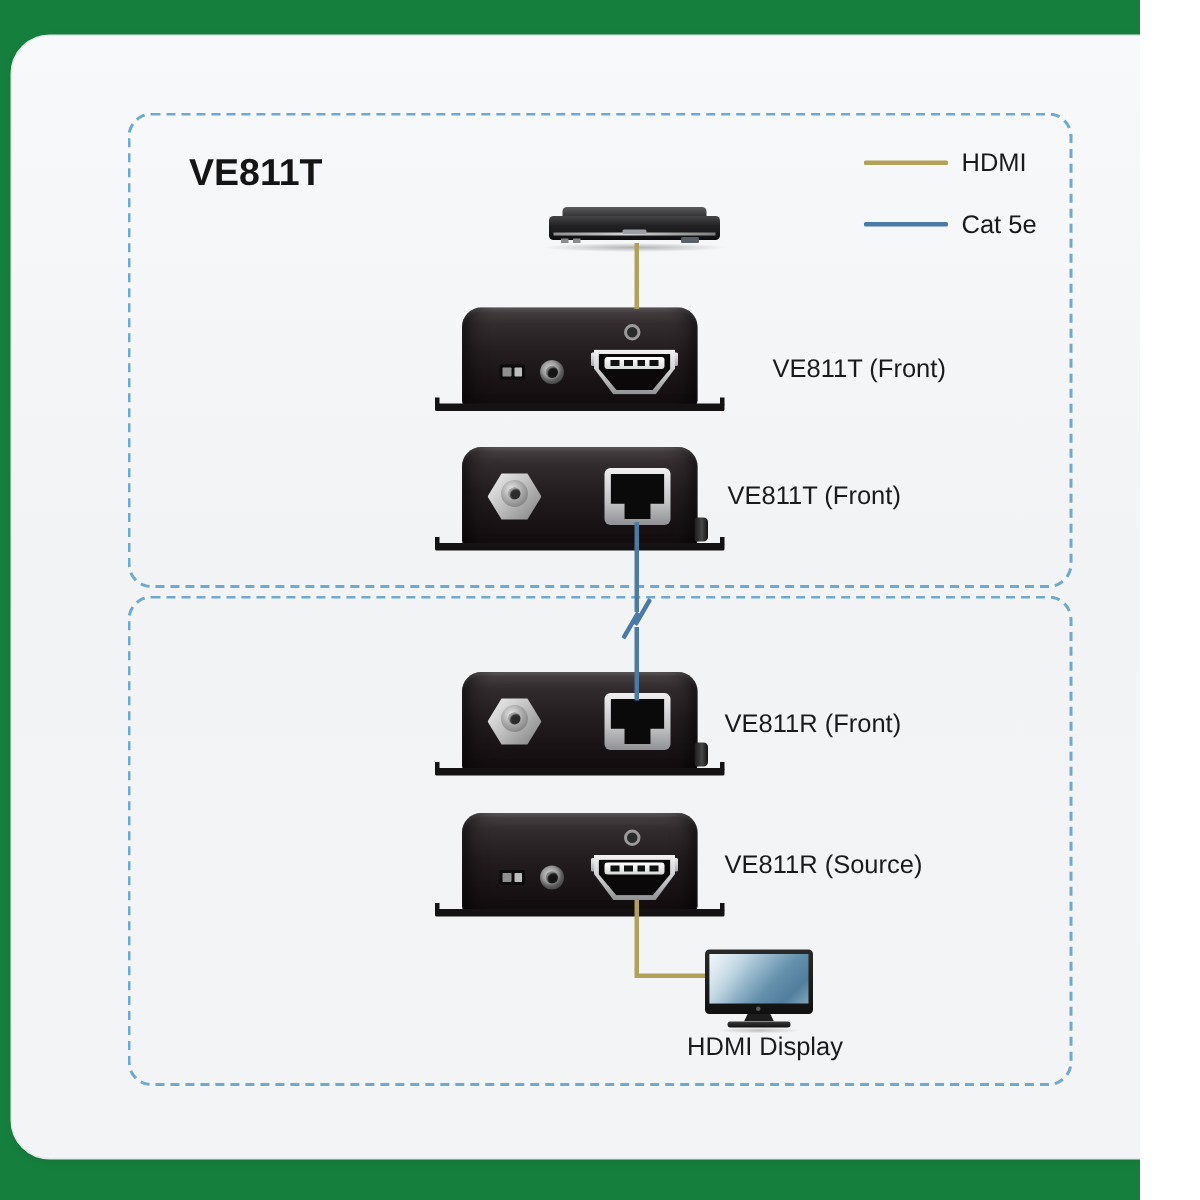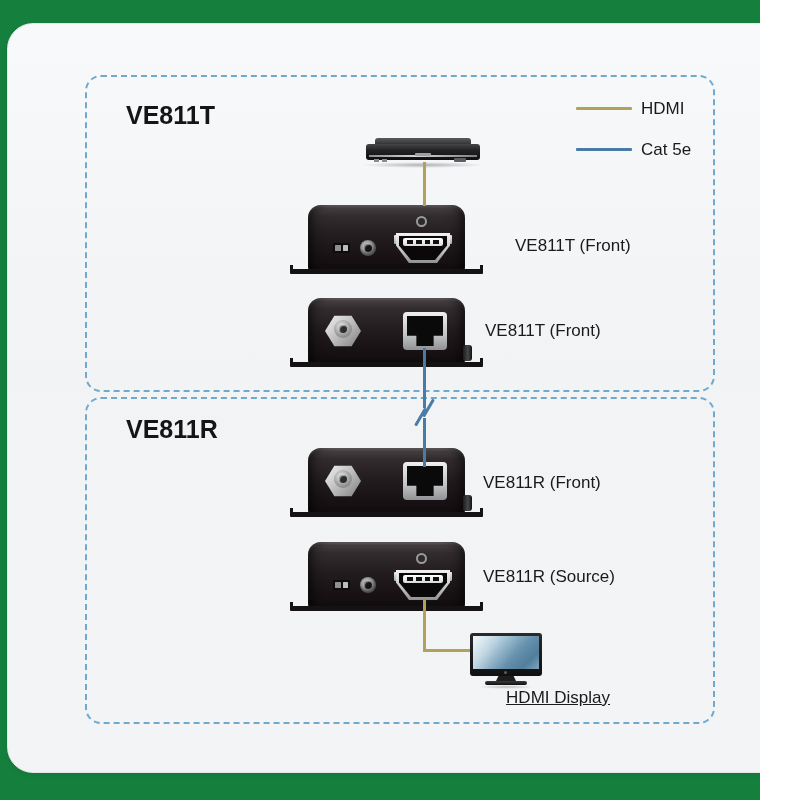--- a/index.html
+++ b/index.html
@@ -22,21 +22,21 @@
 
   
   .legend{position:absolute;left:576px;top:99px;display:flex;flex-direction:column;gap:22px;}
   .legend-row{display:flex;align-items:center;height:19px;}
   .legend-swatch{width:56px;height:3px;margin-right:9px;border-radius:1px;}
   .legend-label{font-size:17px;color:#1a1a1a;white-space:nowrap;}
 
   
   .txt{position:absolute;font-size:17px;color:#1a1a1a;white-space:nowrap;}
   .source-label{left:330px;top:113px;width:200px;text-align:center;}
-  .display-label{left:410px;top:688px;width:200px;text-align:right;text-decoration:underline;}
+  .display-label{left:410px;top:688px;width:200px;text-align:center;}
   .dev-label-1{left:483px;top:236px;margin-left:32px;}
   .dev-label-2{left:485px;top:321px;}
   .dev-label-3{left:483px;top:473px;}
   .dev-label-4{left:483px;top:567px;}
 
   
   .cable-v{position:absolute;width:3px;}
   .cable-h{position:absolute;height:3px;}
   .hdmi1{left:423px;top:162px;height:44px;}
   .hdmi2v{left:423px;top:600px;height:52px;}
@@ -117,21 +117,20 @@
 </head>
 <body>
 
 <div class="stage">
   <div class="panel"></div>
 
   <div class="section-box box-t" style="border-color: rgb(111, 169, 205);"></div>
   <div class="section-title title-t">VE811T</div>
 
   <div class="section-box box-r" style="border-color: rgb(111, 169, 205);"></div>
-  <div class="section-title title-r">VE811R</div>
 
   <div class="legend">
     <div class="legend-row">
       <span class="legend-swatch" style="background: rgb(178, 161, 87);"></span>
       <span class="legend-label">HDMI</span>
     </div>
     <div class="legend-row">
       <span class="legend-swatch" style="background: rgb(74, 123, 166);"></span>
       <span class="legend-label">Cat 5e</span>
     </div>

